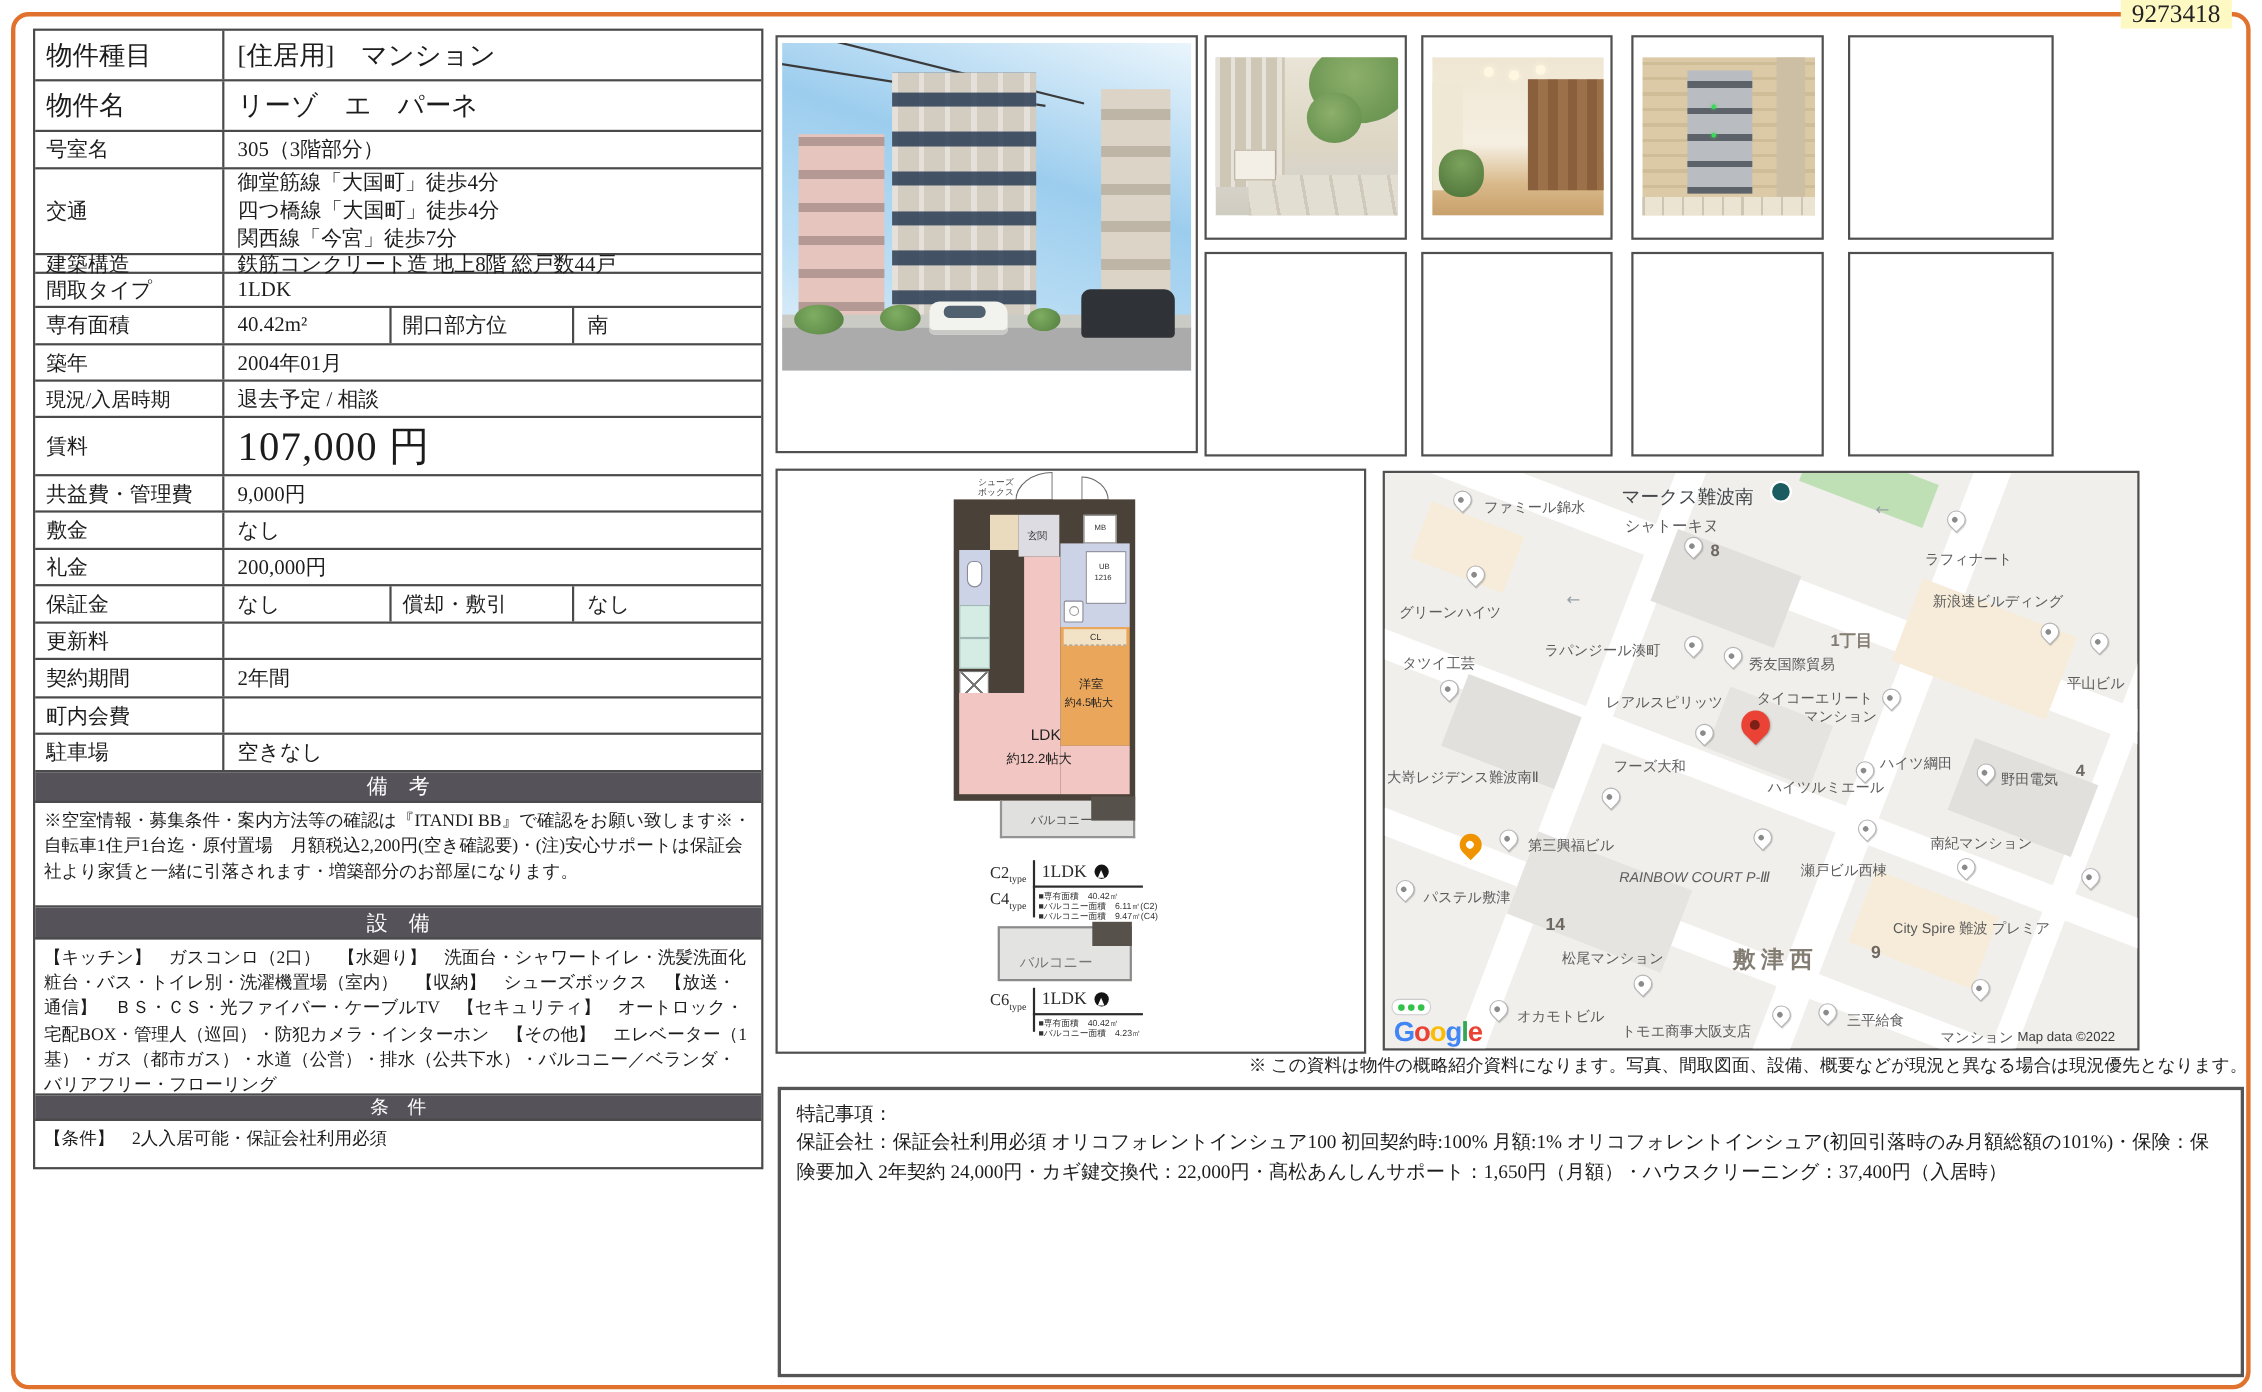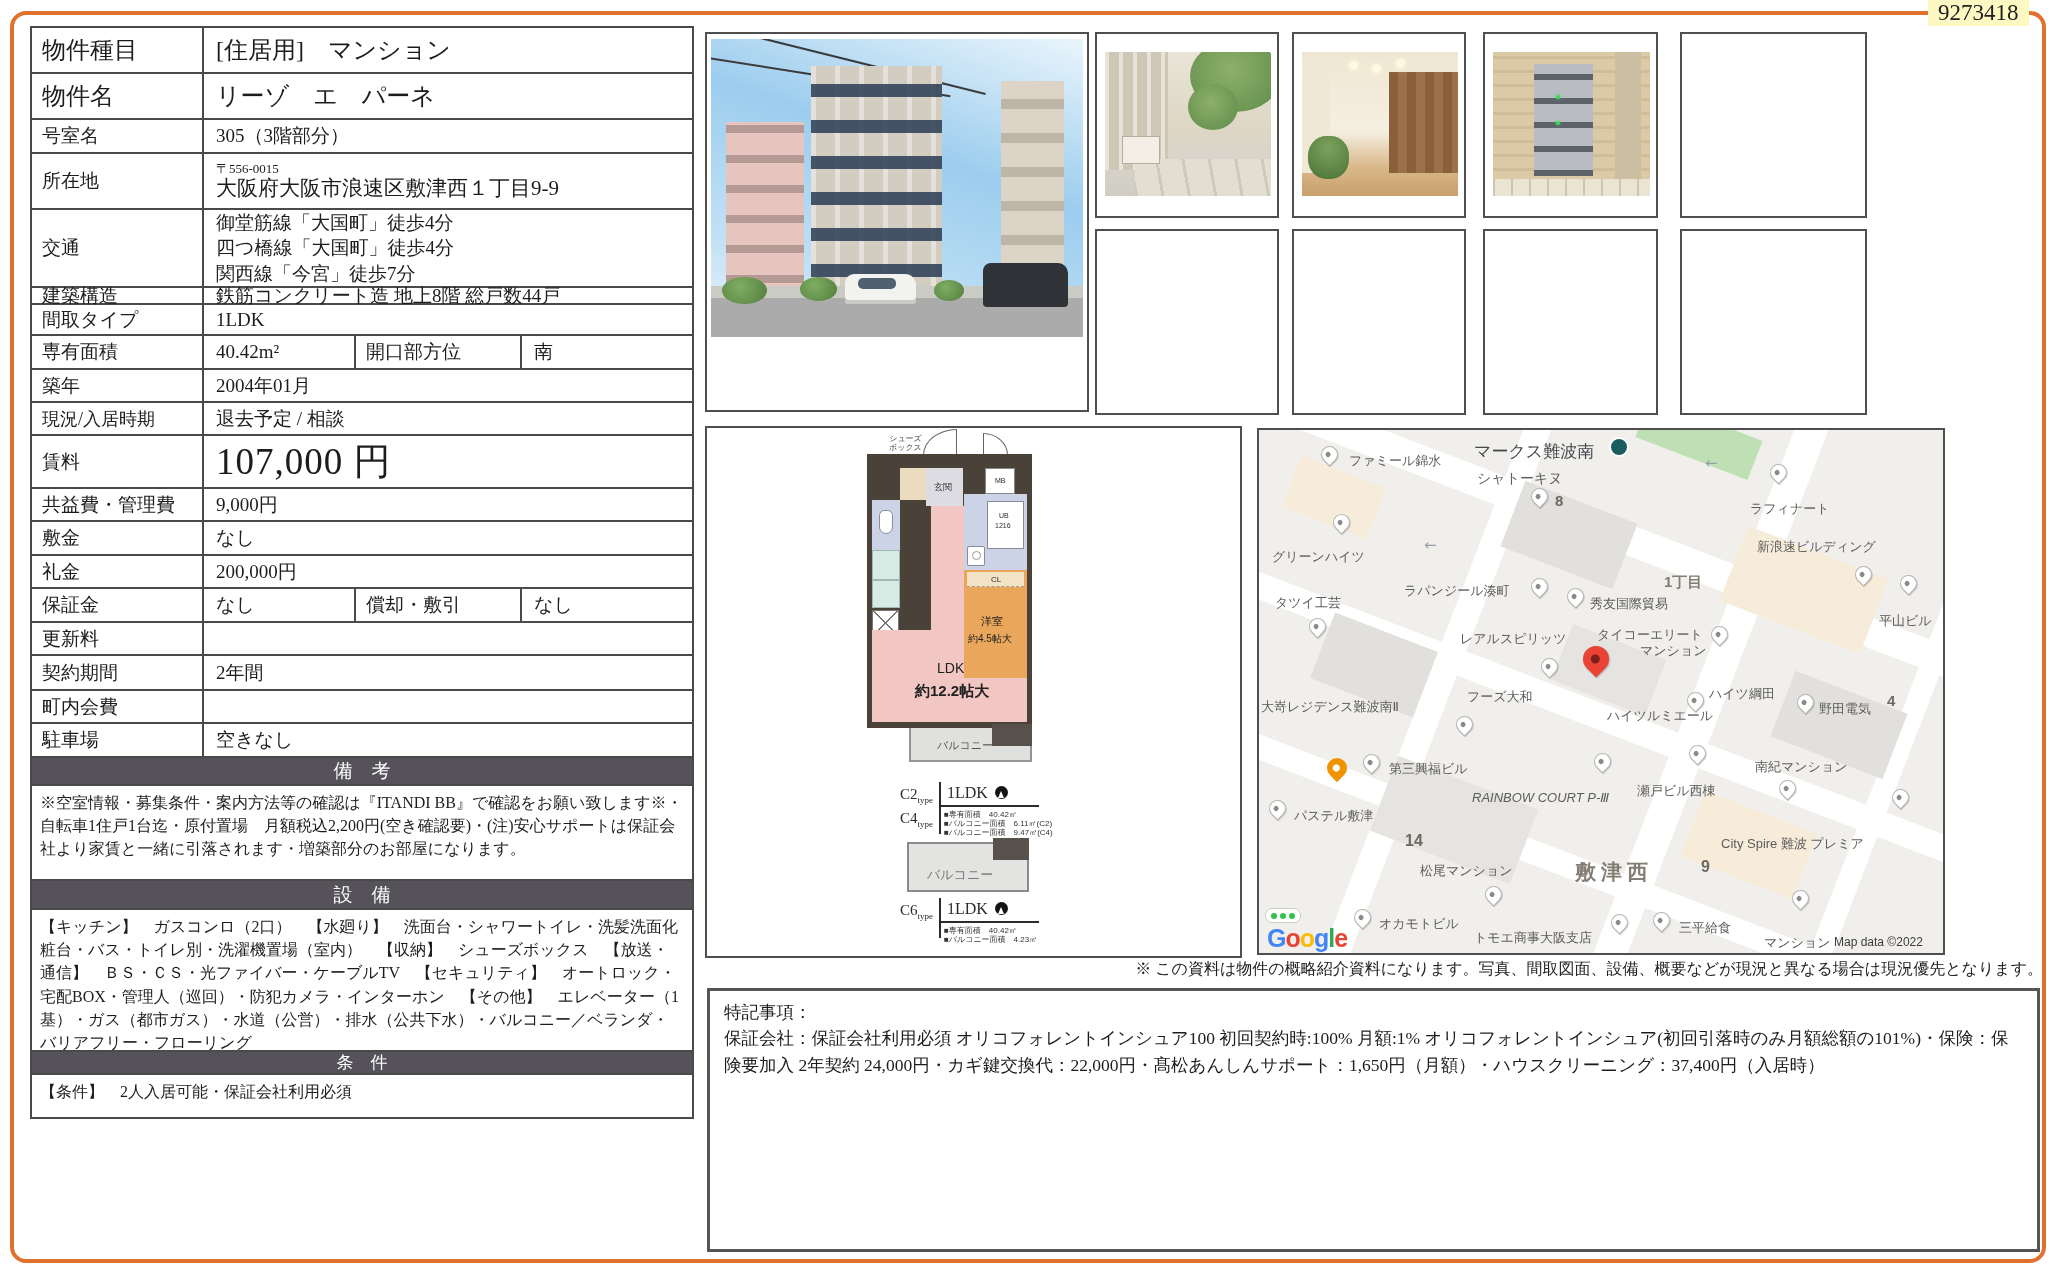--- a/index.html
+++ b/index.html
@@ -127,27 +127,20 @@
       <div class="val">[住居用]　マンション</div>
     </div>
     <div class="row big" style="height:46px">
       <div class="lbl">物件名</div>
       <div class="val">リーゾ　エ　パーネ</div>
     </div>
     <div class="row" style="height:34px">
       <div class="lbl">号室名</div>
       <div class="val">305（3階部分）</div>
     </div>
-    <div class="row" style="height:56px">
-      <div class="lbl">所在地</div>
-      <div class="val" style="flex-direction:column;align-items:flex-start;justify-content:center;">
-        <span style="font-size:13px;line-height:1.1;">〒556-0015</span>
-        <span style="font-size:21px;line-height:1.15;">大阪府大阪市浪速区敷津西１丁目9-9</span>
-      </div>
-    </div>
     <div class="row" style="height:78px">
       <div class="lbl">交通</div>
       <div class="val" style="flex-direction:column;align-items:flex-start;justify-content:center;line-height:1.32;">
         <span>御堂筋線「大国町」徒歩4分</span>
         <span>四つ橋線「大国町」徒歩4分</span>
         <span>関西線「今宮」徒歩7分</span>
       </div>
     </div>
     <div class="row" style="height:17px">
       <div class="lbl">建築構造</div>
@@ -312,21 +305,21 @@
       <div class="pr" style="left:97px;top:116px;width:63px;height:108px;background:#eaa75c;">
         <div class="pr" style="left:3px;top:2px;width:57px;height:15px;background:#f3e3c6;border-bottom:1px dashed #a98;">
           <span class="plabel" style="left:24px;top:3px;font-size:8px;">CL</span>
         </div>
         <span class="plabel" style="left:17px;top:44px;font-size:11px;color:#222;">洋室</span>
         <span class="plabel" style="left:4px;top:62px;font-size:10px;color:#222;">約4.5帖大</span>
       </div>
       <div class="pr" style="left:5px;top:176px;width:92px;height:92px;background:#f2c6c2;"></div>
       <div class="pr" style="left:97px;top:224px;width:63px;height:44px;background:#f2c6c2;"></div>
       <span class="plabel" style="left:70px;top:206px;font-size:14px;color:#222;">LDK</span>
-      <span class="plabel" style="left:48px;top:228px;font-size:15px;color:#222;font-weight:bold;">約12.2帖大</span>
+      <span class="plabel" style="left:48px;top:228px;font-size:12px;color:#222;">約12.2帖大</span>
     </div>
 
     <div class="balc" style="left:202px;top:300px;width:123px;height:34px;">
       <span class="plabel" style="left:26px;top:10px;font-size:11px;color:#555;">バルコニー</span>
     </div>
     <div class="darkblk" style="left:285px;top:296px;width:40px;height:22px;"></div>
 
     <div class="plabel" style="left:193px;top:358px;font-size:15px;font-family:'Liberation Serif',serif;"><span>C2</span><span class="sub">type</span></div>
     <div class="plabel" style="left:193px;top:382px;font-size:15px;font-family:'Liberation Serif',serif;"><span>C4</span><span class="sub">type</span></div>
     <div class="legend-line" style="left:232px;top:354px;width:2px;height:52px;"></div>

